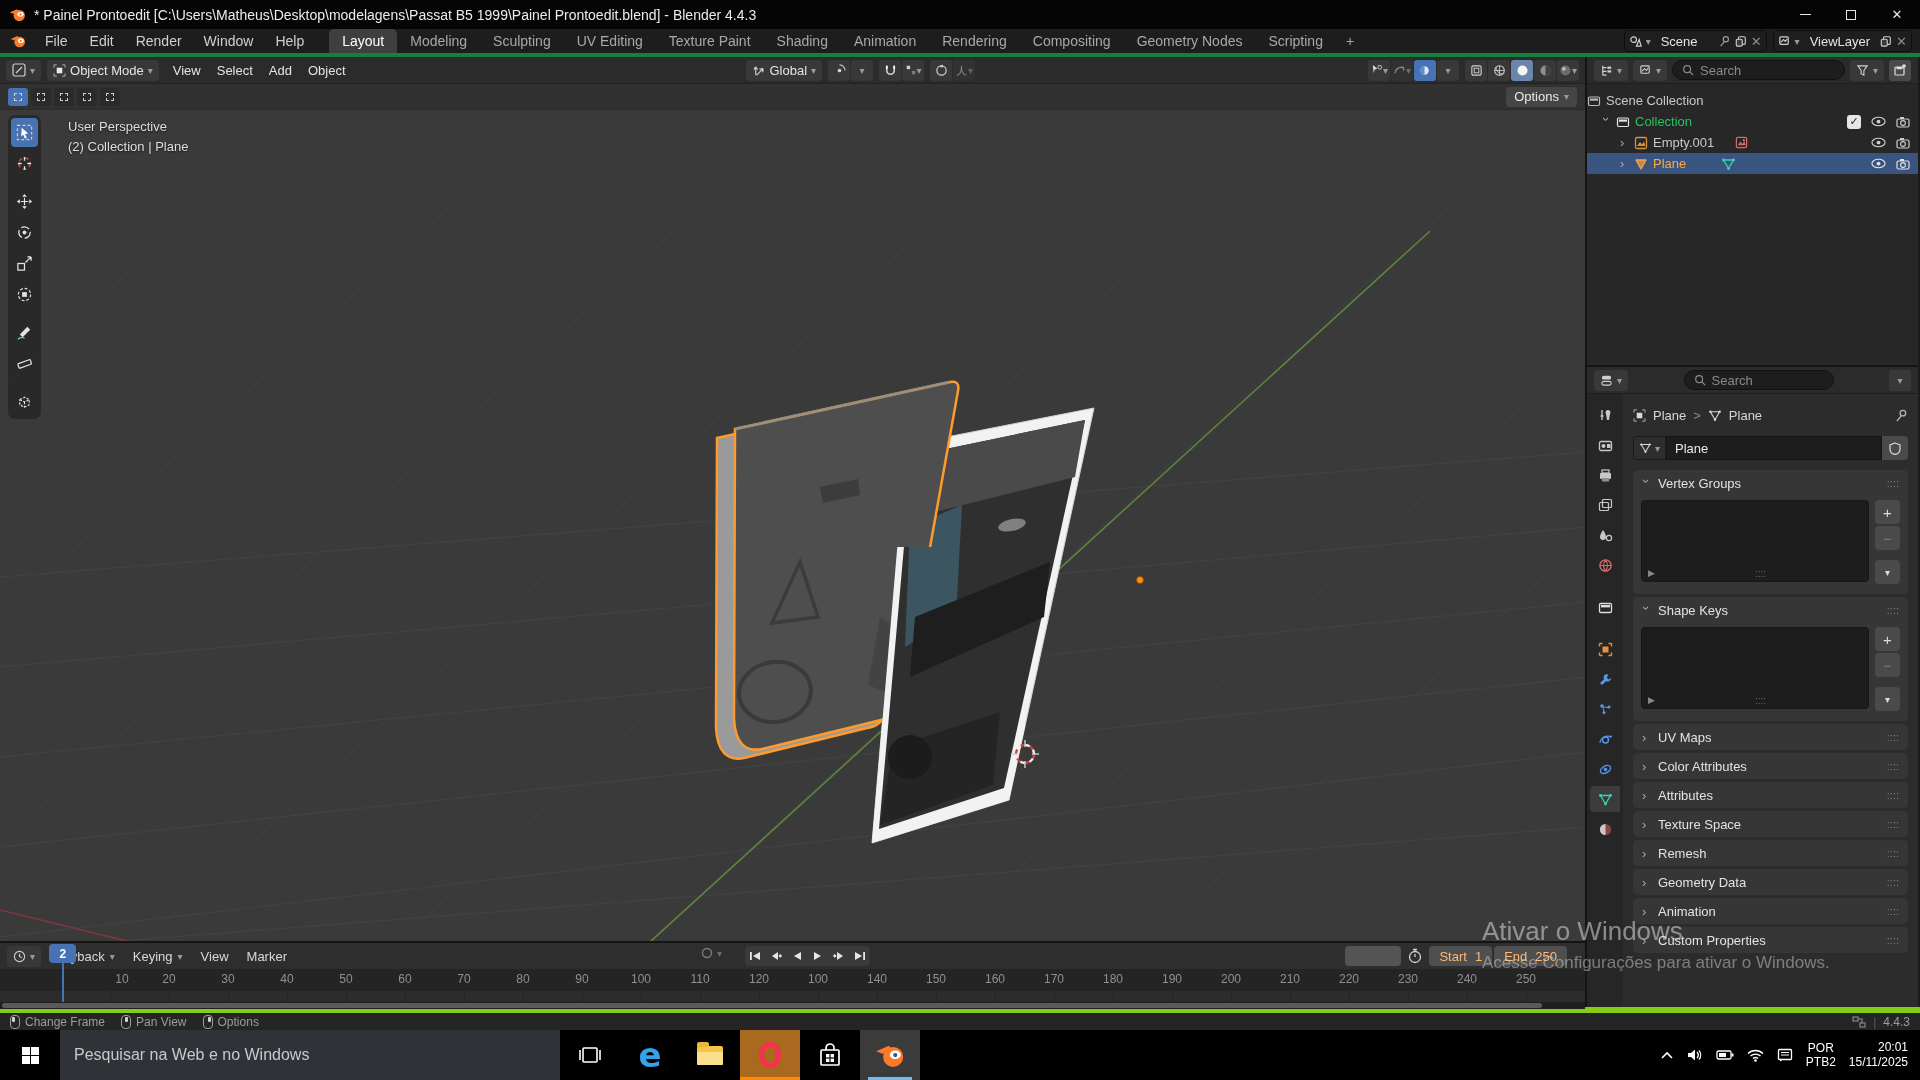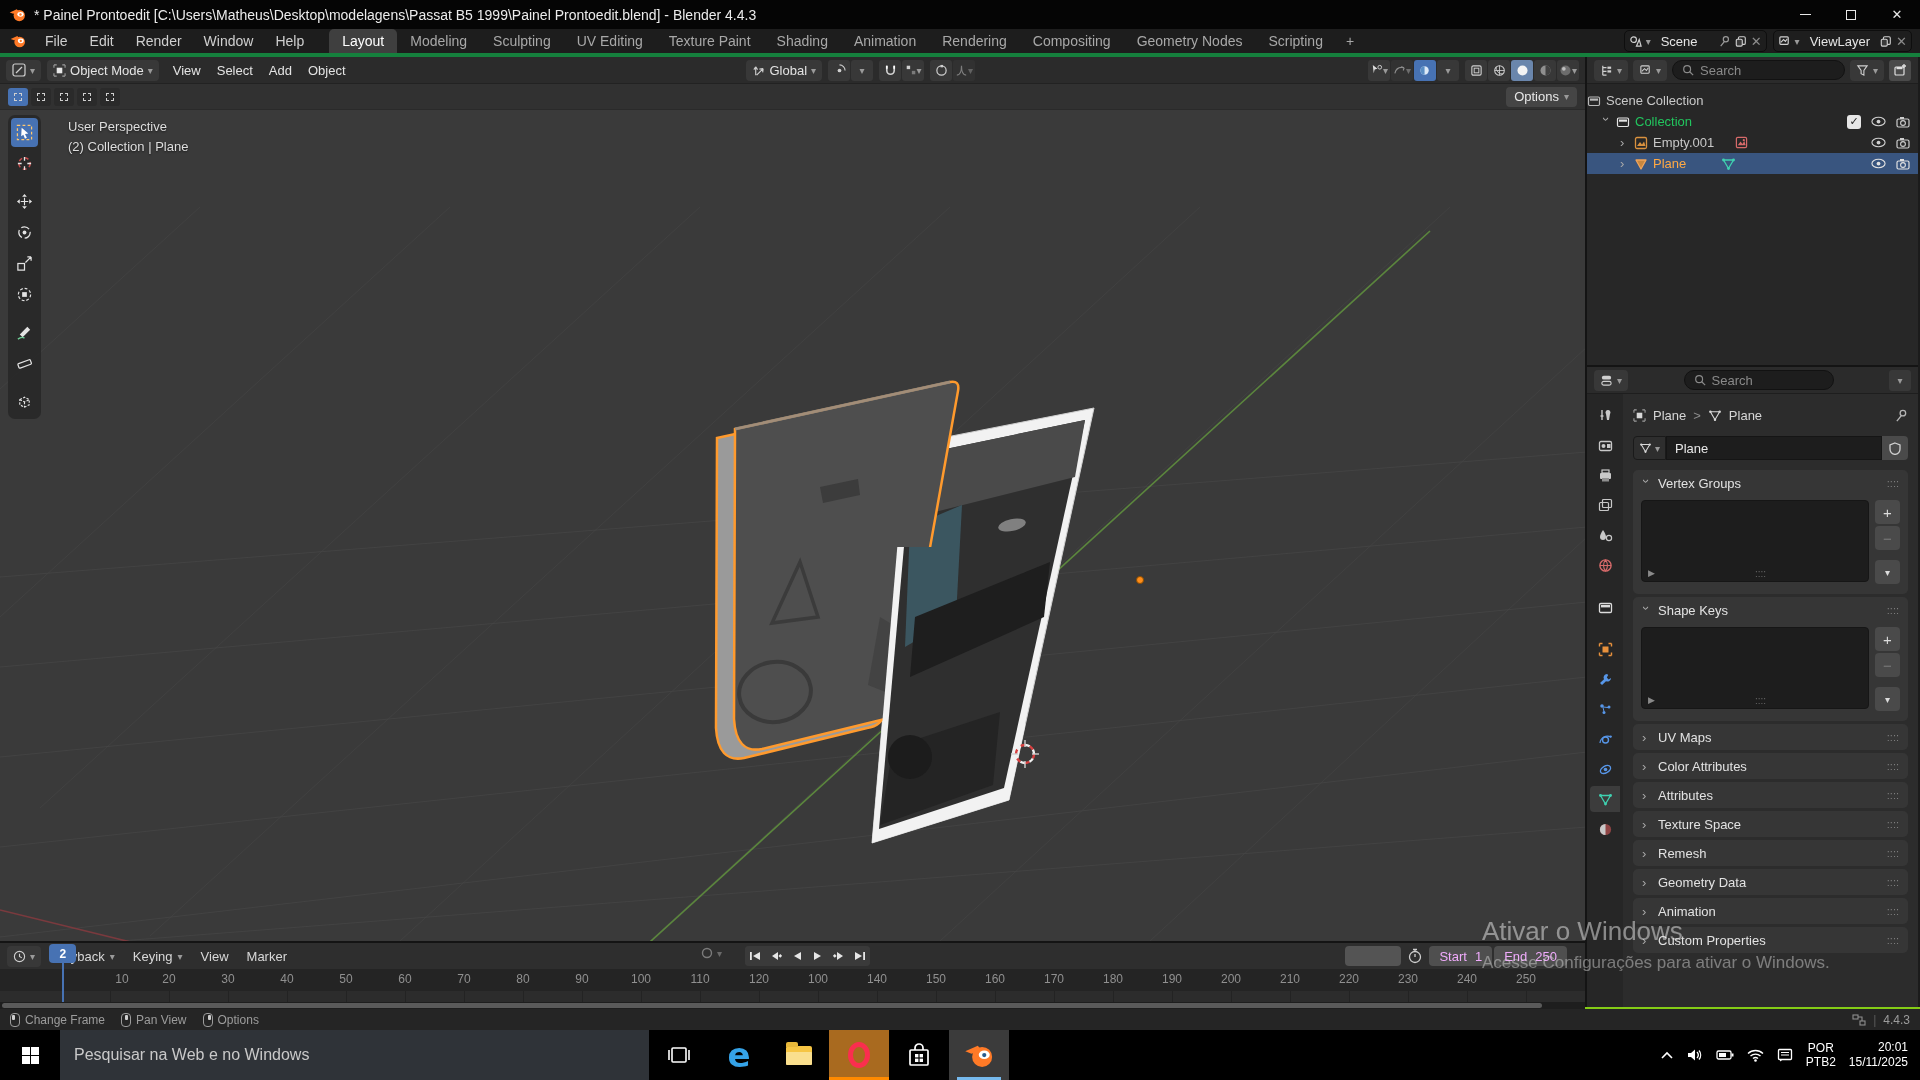--- a/index.html
+++ b/index.html
@@ -104,44 +104,44 @@
   .timeline { height:66px; background:#2e2e2e; border-top:2px solid #141414; position:relative; font-size:13px; color:#d8d8d8; }
   .tl-header { height:26px; display:flex; align-items:center; gap:4px; padding:0 7px; background:#2e2e2e; }
   .tl-menu { padding:0 7px; display:flex; gap:5px; align-items:center; }
   .playbtns { display:flex; gap:1px; background:#3a3a3a; border-radius:4px; overflow:hidden; position:absolute; left:745px; top:3px; }
   .pb { width:20px; height:20px; display:flex; align-items:center; justify-content:center; background:#3a3a3a; }
   .autokey { position:absolute; left:700px; top:3px; display:flex; align-items:center; gap:3px; opacity:.55; }
   .tl-fields { position:absolute; right:18px; top:3px; display:flex; gap:6px; align-items:center; }
   .ffield { background:#545454; border-radius:4px; height:20px; display:flex; align-items:center; justify-content:center; color:#fff; }
   .frame-cur { width:56px; }
   .se-group { display:flex; gap:2px; }
-  .se-box { background:#4f4f4f; height:20px; border-radius:4px; display:flex; align-items:center; gap:8px; padding:0 10px; color:#f0abfc; }
+  .se-box { background:#4f4f4f; height:20px; border-radius:4px; display:flex; align-items:center; gap:8px; padding:0 10px; color:#fdba74; }
   .ruler { position:absolute; top:26px; left:0; right:0; height:22px; background:#242424; }
   .ruler .tick-num { position:absolute; top:3px; transform:translateX(-50%); color:#909090; font-size:12px; }
   .tracks { position:absolute; top:48px; left:0; right:0; height:11px; background:#2c2c2c; overflow:hidden; }
   .tracks .vline { position:absolute; top:0; bottom:0; width:1px; background:#232323; }
   .tl-scroll { position:absolute; top:59px; left:0; right:0; height:7px; background:#1e1e1e; }
   .tl-scroll .bar { position:absolute; left:2px; top:1px; height:5px; width:1540px; background:#5a5a5a; border-radius:3px; }
   .playhead-badge { position:absolute; top:1px; width:27px; height:19px; background:#4772b3; border-radius:4px; color:#fff; font-weight:bold; display:flex; align-items:center; justify-content:center; font-size:12px; z-index:3; }
   .playhead-line { position:absolute; top:20px; width:2px; height:39px; background:#4772b3; z-index:2; }
 
   
-  .statusbar { height:23px; background:#252525; border-top:2px solid #84cc16; display:flex; align-items:center; gap:16px; padding:0 10px; color:#9c9c9c; font-size:12px; }
+  .statusbar { height:23px; background:#252525; border-top:6px solid #84cc16; display:flex; align-items:center; gap:16px; padding:0 10px; color:#9c9c9c; font-size:12px; }
   .hint { display:flex; align-items:center; gap:5px; }
   .mouse { width:10px; height:14px; border:1px solid #9c9c9c; border-radius:4px; position:relative; }
   .mouse::after { content:""; position:absolute; top:1px; width:3px; height:5px; background:#cfcfcf; border-radius:1px; }
   .mouse.lmb::after { left:1px; } .mouse.mmb::after { left:3px; } .mouse.rmb::after { right:1px; }
   .sb-right { margin-left:auto; display:flex; align-items:center; gap:7px; }
 
   
   .taskbar { height:50px; background:#000; display:flex; align-items:stretch; color:#fff; }
   .tb-start { width:60px; display:flex; align-items:center; justify-content:center; }
   .winlogo { display:grid; grid-template-columns:8px 8px; grid-template-rows:8px 8px; gap:1px; }
   .winlogo div { background:#fff; }
-  .tb-search { width:589px; background:#2f3338; display:flex; align-items:center; padding-left:14px; color:#c9c9c9; font-size:16px; }
+  .tb-search { width:500px; background:#2f3338; display:flex; align-items:center; padding-left:14px; color:#c9c9c9; font-size:16px; }
   .tb-icon { width:60px; display:flex; align-items:center; justify-content:center; position:relative; }
   .tb-icon.running::after { content:""; position:absolute; bottom:0; left:8px; right:8px; height:3px; background:#76b9ed; }
   .tb-icon.opera { background:#a96a1f; }
   .tb-icon.opera::after { content:""; position:absolute; bottom:0; left:0; right:0; height:3px; background:#ff8a00; }
   .tb-icon.blender-active { background:#3b3b3b; }
   .opera-ring { width:22px; height:26px; border:5px solid #fa2e4e; border-radius:50%; }
   .folder { position:relative; width:26px; height:19px; background:#f6c544; border-radius:2px; }
   .folder::before { content:""; position:absolute; top:-4px; left:0; width:12px; height:5px; background:#e8b83a; border-radius:2px 2px 0 0; }
   .folder::after { content:""; position:absolute; left:0; bottom:0; width:26px; height:13px; background:#fadf8e; border-radius:1px; }
   .edge-e { font-size:34px; font-weight:bold; color:#35a3e8; font-family:"DejaVu Sans",sans-serif; line-height:1; }

